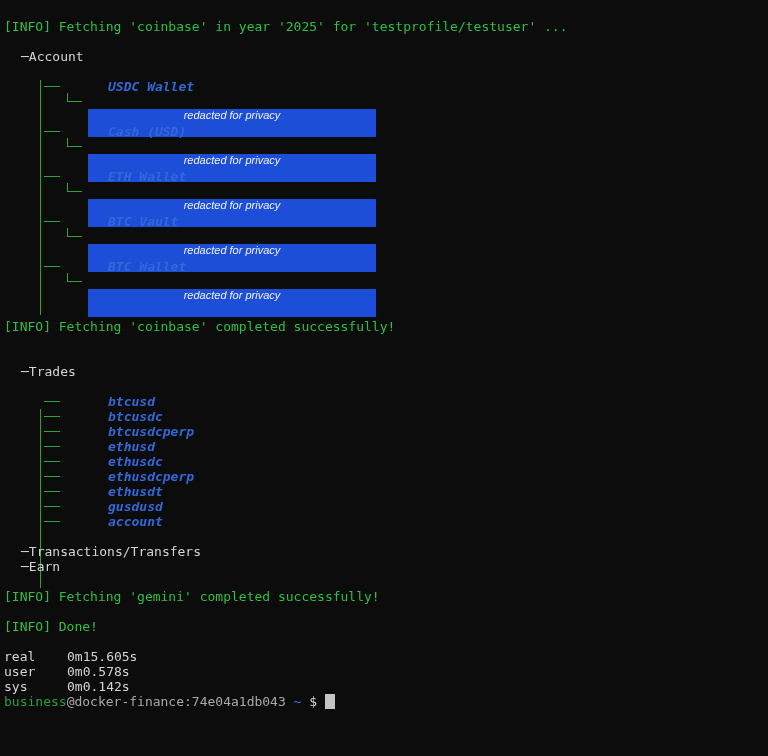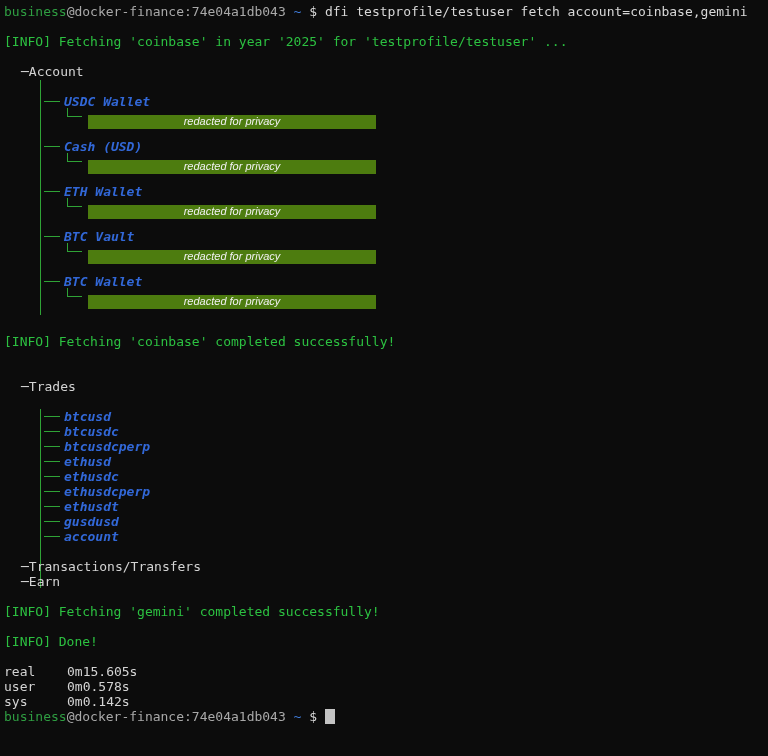--- a/index.html
+++ b/index.html
@@ -19,46 +19,45 @@
   .host{color:#a9a9a9;}
   .tilde{color:#3f7ad6;}
   .sym{color:#d8d8d8;}
   .cmd{color:#d8d8d8;}
   .info{color:#2cc141;font-weight:normal;}
   .dashline{padding-left:17px;}
   .dash{color:#cfcfcf;}
   .rootlabel{color:#d4d4d4;}
   .item{padding-left:60px;}
   .tick{position:absolute;left:40px;top:7px;width:16px;height:1px;background:#2fa336;}
-  .name{color:#3268d8;font-weight:bold;font-style:italic;}
+  .name{color:#3268d8;font-weight:bold;font-style:italic;margin-left:44px;}
   .barline{padding-left:84px;}
   .lconn{position:absolute;left:63px;top:-1px;width:14px;height:8px;
          border-left:1px solid #2fa336;border-bottom:1px solid #2fa336;}
   .bar{
-    display:inline-block;width:288px;height:14px;margin-top:6px;
-    background:#4d7c0f;color:#f2f2f2;
+    display:inline-block;width:288px;height:28px;margin-top:15px;
+    background:#1d4ed8;color:#f2f2f2;
     font-family:"Liberation Sans",sans-serif;
     font-style:italic;font-size:11px;line-height:13px;
     text-align:center;vertical-align:top;
   }
   .trunk{position:absolute;left:40px;width:1px;background:#2fa336;}
   #trunk-account{top:80px;height:235px;}
   #trunk-trades{top:409px;height:179px;}
   .tlabel{display:inline-block;width:63px;}
   .cursor{display:inline-block;width:10px;height:15px;background:#c4c4c4;vertical-align:top;}
 </style>
 </head>
 <body>
 
 <div class="term">
 
   <i class="trunk" id="trunk-account"></i>
   <i class="trunk" id="trunk-trades"></i>
 
-  <div class="line"><span class="user">business</span><span class="host">@docker-finance:74e04a1db043</span><span class="tilde"> ~</span><span class="sym"> $ </span><span class="cmd">dfi testprofile/testuser fetch account=coinbase,gemini</span></div>
 
   <div class="line"></div>
 
   <div class="line info">[INFO] Fetching 'coinbase' in year '2025' for 'testprofile/testuser' ...</div>
 
   <div class="line"></div>
 
   <div class="line dashline"><span class="dash">─</span><span class="rootlabel">Account</span></div>
 
   <div class="line"></div>

